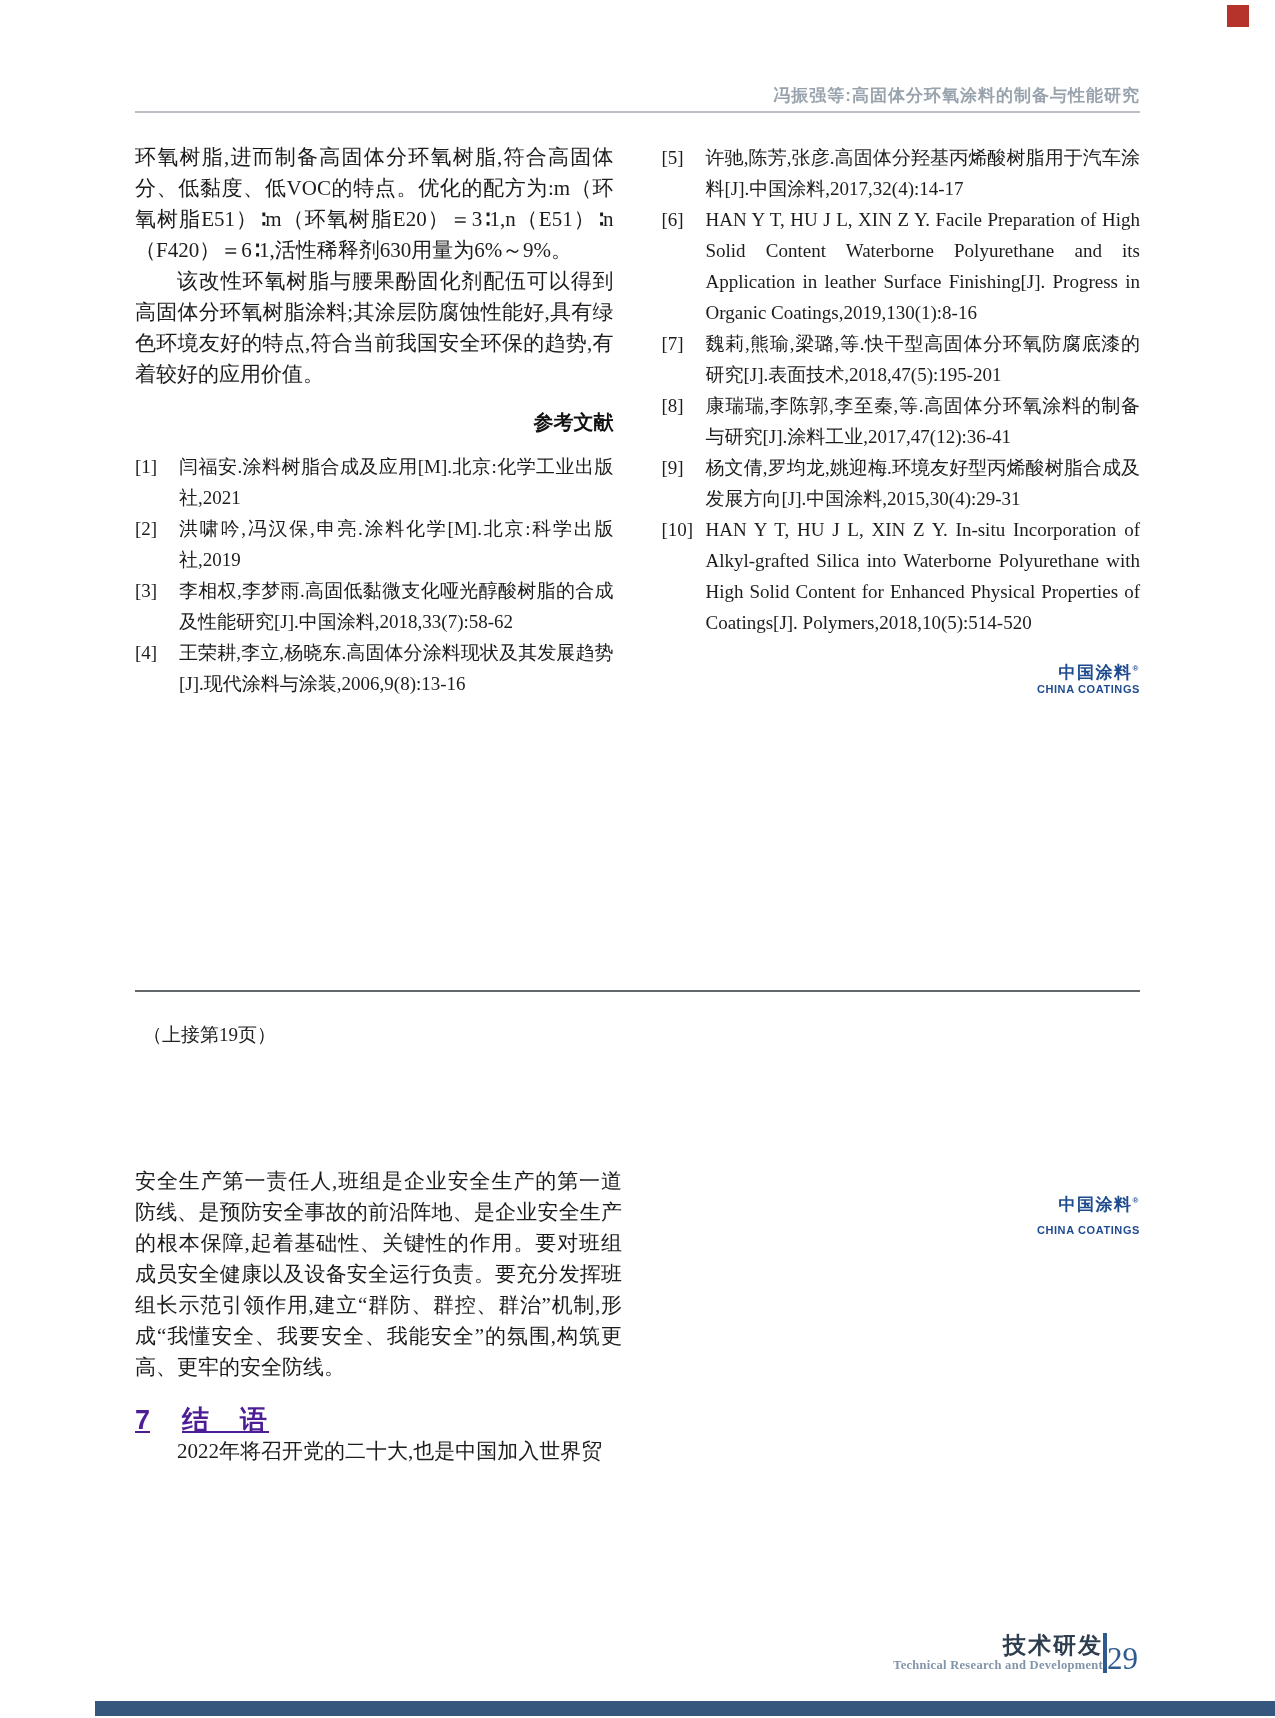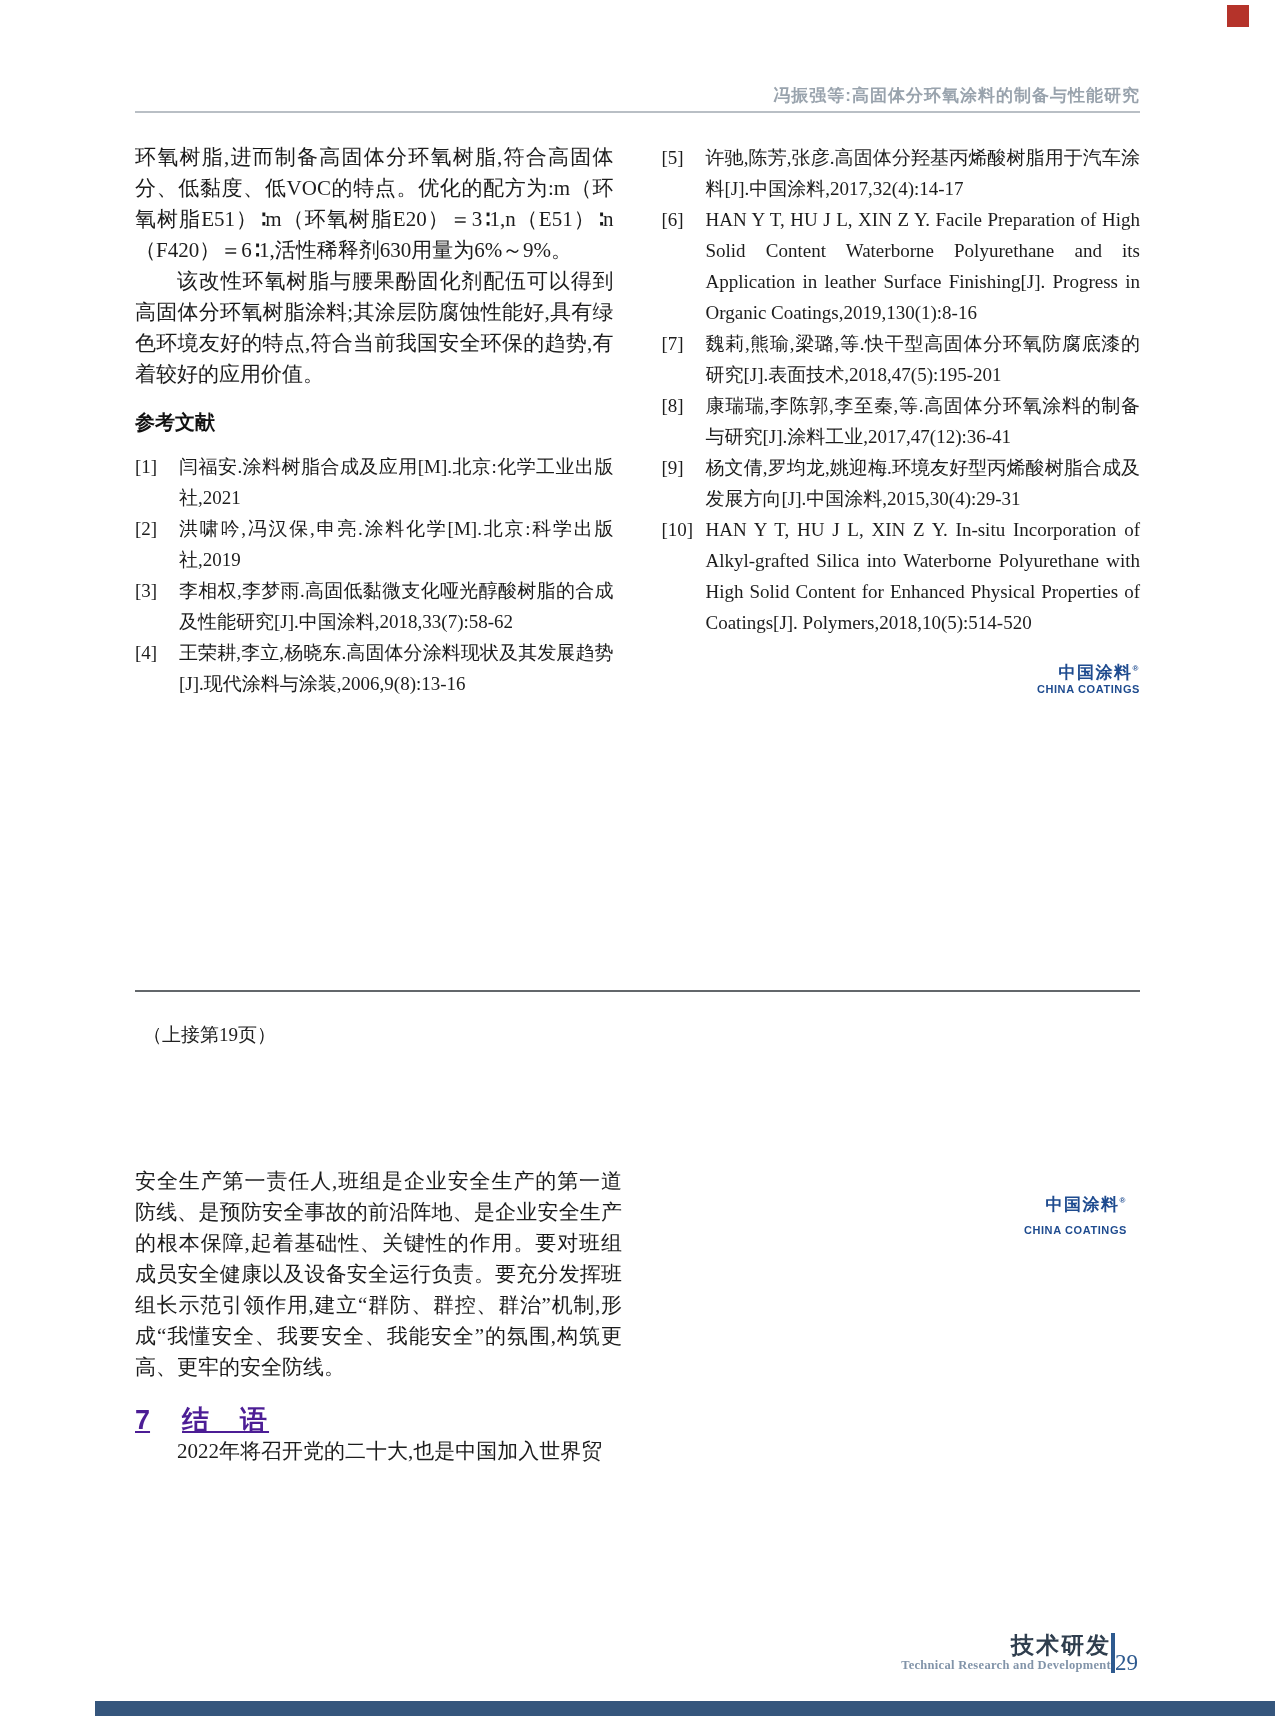--- a/index.html
+++ b/index.html
@@ -18,21 +18,21 @@
   .head-rule { position:absolute; top:111px; left:135px; width:1005px; height:2px; background:#b9bfc5; }
 
   .top-cols { position:absolute; top:142px; left:135px; width:1005px; display:flex; gap:48px; }
   .col { width:487px; }
 
   .body-text { font-size:21px; line-height:31px; text-align:justify; }
   .body-text p { margin:0; }
   .indent { text-indent:2em; }
 
   .refs-heading {
-    margin:17px 0 13px 0; text-align:left;
+    margin:17px 0 13px 0; text-align:right;
     font-family:"Liberation Sans","DejaVu Sans",sans-serif; font-weight:bold;
     font-size:20px; color:#111111;
   }
   .ref { display:flex; font-size:19px; line-height:31px; }
   .ref-num { flex:0 0 44px; }
   .ref-text { flex:1; text-align:justify; }
 
   .logo { display:flex; flex-direction:column; align-items:flex-end; }
   .logo-box { display:inline-block; text-align:left; }
   .logo-cn {
@@ -43,41 +43,41 @@
   .logo-en {
     font-family:"Liberation Sans","DejaVu Sans",sans-serif; font-weight:bold;
     font-size:11px; color:#1e4b8f; letter-spacing:0.6px; margin-top:1px;
   }
   .logo-top { margin-top:26px; }
   .logo-bottom { margin-top:30px; }
 
   .mid-rule { position:absolute; top:990px; left:135px; width:1005px; height:2px; background:#63676b; }
   .continued { position:absolute; top:1022px; left:143px; font-size:19px; color:#222222; }
 
-  .bottom-cols { position:absolute; top:1166px; left:135px; width:1005px; display:flex; gap:18px; }
+  .bottom-cols { position:absolute; top:1166px; left:135px; width:1005px; display:flex; gap:31px; }
 
   .section-heading {
     margin:22px 0 0 0;
     font-family:"Liberation Sans","DejaVu Sans",sans-serif; font-weight:bold;
     font-size:27px; color:#4c1d95; letter-spacing:2px;text-decoration:underline;
   }
   .section-heading .num { margin-right:32px; letter-spacing:0; }
 
   .footer { position:absolute; top:1632px; right:137px; display:flex; align-items:flex-end; }
   .footer-left { text-align:right; }
   .footer-cn {
     font-family:"Liberation Sans","DejaVu Sans",sans-serif; font-weight:bold;
     font-size:23px; color:#2f3e4e; letter-spacing:2px; line-height:1.15;
   }
   .footer-en {
     font-family:"Liberation Serif","DejaVu Serif",serif; font-weight:bold;
     font-size:12.5px; color:#8294a9; letter-spacing:0.3px;
   }
   .footer-bar { width:4px; height:40px; background:#2e5a8f; }
-  .footer-num { font-size:23px; color:#2e5a8f; line-height:0.95; }
+  .footer-num { font-size:31px; color:#2e5a8f; line-height:0.95; }
 
   .bottom-bar { position:absolute; left:95px; top:1701px; width:1180px; height:15px; background:#35567d; }
 </style>
 </head>
 <body>
 
 <div class="page">
 
   <div class="corner-mark"></div>
 

